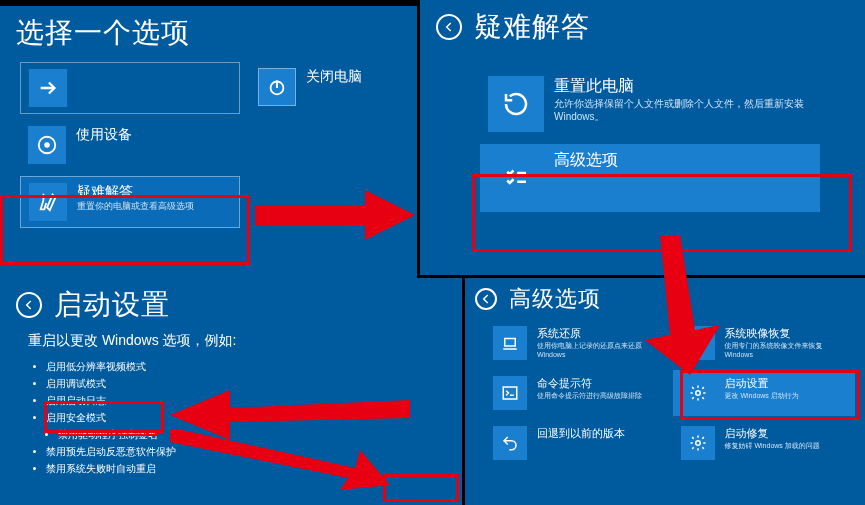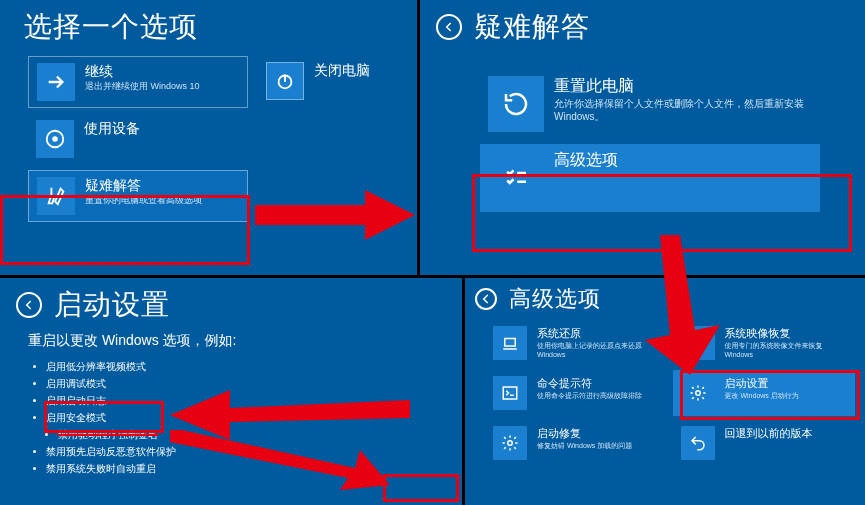--- a/index.html
+++ b/index.html
@@ -10,21 +10,21 @@
     font-family: "Segoe UI", "Microsoft YaHei", sans-serif;
     color: #fff;
     overflow: hidden;
     position: relative;
   }
   .quad {
     position: absolute;
     background: #005a9e;
     overflow: hidden;
   }
-  .q1 { left: 0;   top: 0;   width: 417px; height: 275px; padding-left: 8px; }
+  .q1 { left: 0;   top: 6px;   width: 417px; height: 275px; }
   .q2 { left: 420px; top: 0;   width: 445px; height: 275px; }
   .q3 { left: 0;   top: 278px; width: 462px; height: 227px; }
   .q4 { left: 465px; top: 278px; width: 400px; height: 227px; }
 
   .title-row { display: flex; align-items: center; padding: 8px 16px 4px 16px; gap: 12px; }
   .back-btn {
     width: 26px; height: 26px; border: 2px solid #fff; border-radius: 50%;
     display: flex; align-items: center; justify-content: center; cursor: pointer;
     flex: 0 0 auto;
   }
@@ -90,24 +90,20 @@
   <div class="title-row">
     <div class="screen-title">选择一个选项</div>
   </div>
   <div class="opt-list">
     <div class="opt-row">
       <div class="opt boxed" style="width:220px">
         <div class="icon-tile">
           <svg viewBox="0 0 24 24" fill="none" stroke="#fff" stroke-width="2.5">
               <path d="M4 12h14M13 6l6 6-6 6"></path>
             </svg>
-        </div>
-        <div class="txt">
-          <div class="label">继续</div>
-          <div class="desc">退出并继续使用 Windows 10</div>
         </div>
       </div>
       <div class="opt">
         <div class="icon-tile boxed" style="border:1px solid rgba(255,255,255,0.4)">
           <svg viewBox="0 0 24 24" fill="none" stroke="#fff" stroke-width="2">
               <circle cx="12" cy="13" r="7"></circle>
               <path d="M12 5v8"></path>
             </svg>
         </div>
         <div class="txt">
@@ -251,37 +247,37 @@
           </svg>
         </div>
       <div class="txt">
           <div class="label">启动设置</div>
           <div class="desc">更改 Windows 启动行为</div>
         </div>
     </div>
     <div class="opt">
       <div class="icon-tile">
           <svg viewBox="0 0 24 24" fill="none" stroke="#fff" stroke-width="2">
+            <path d="M9 14l-5-5 5-5M4 9h10a6 6 0 0 1 0 12h-3"></path>
+          </svg>
+        </div>
+      <div class="txt">
+          <div class="label">回退到以前的版本</div>
+        </div>
+    </div>
+    <div class="opt">
+      <div class="icon-tile">
+          <svg viewBox="0 0 24 24" fill="none" stroke="#fff" stroke-width="2">
             <circle cx="12" cy="12" r="3"></circle>
             <path d="M12 2v3M12 19v3M4.2 4.2l2.1 2.1M17.7 17.7l2.1 2.1M2 12h3M19 12h3M4.2 19.8l2.1-2.1M17.7 6.3l2.1-2.1"></path>
           </svg>
         </div>
       <div class="txt">
           <div class="label">启动修复</div>
           <div class="desc">修复妨碍 Windows 加载的问题</div>
-        </div>
-    </div>
-    <div class="opt">
-      <div class="icon-tile">
-          <svg viewBox="0 0 24 24" fill="none" stroke="#fff" stroke-width="2">
-            <path d="M9 14l-5-5 5-5M4 9h10a6 6 0 0 1 0 12h-3"></path>
-          </svg>
-        </div>
-      <div class="txt">
-          <div class="label">回退到以前的版本</div>
         </div>
     </div>
   </div>
 </div>
 
 <div class="red-box" style="left:0px;  top:195px; width:250px; height:70px"></div>
 <div class="red-box" style="left:472px; top:174px; width:380px; height:78px"></div>
 <div class="red-box" style="left:44px;  top:401px; width:120px; height:32px"></div>
 <div class="red-box" style="left:383px; top:474px; width:76px;  height:28px"></div>
 <div class="red-box" style="left:680px; top:370px; width:180px; height:50px"></div>

